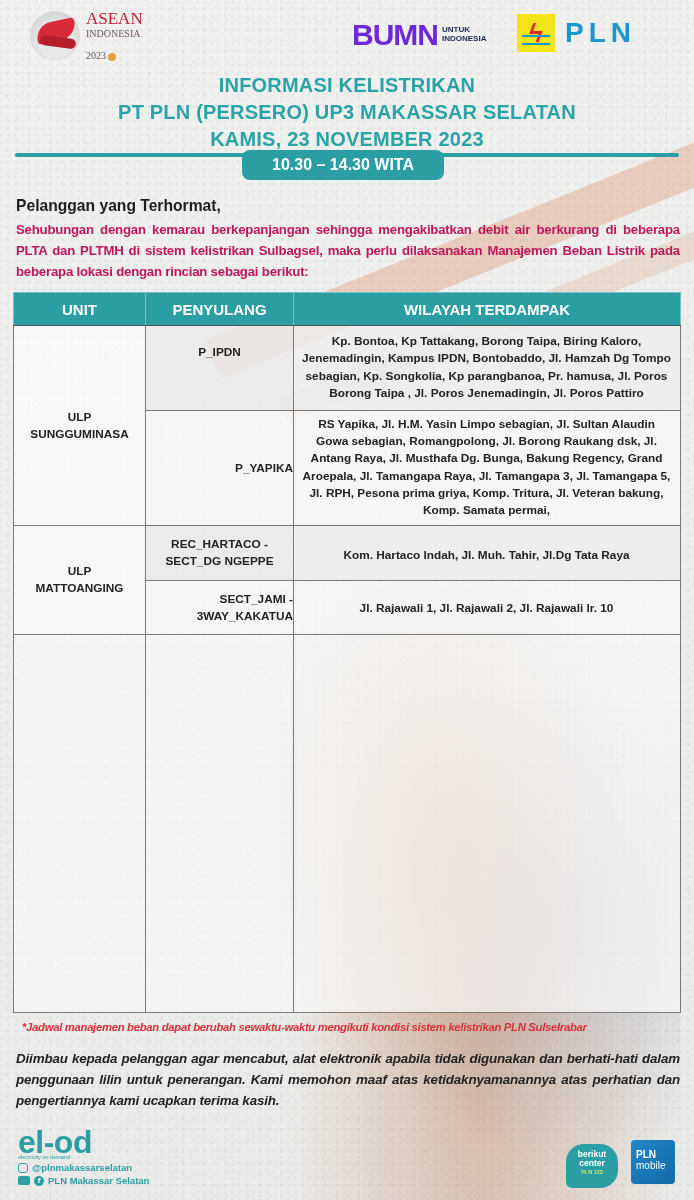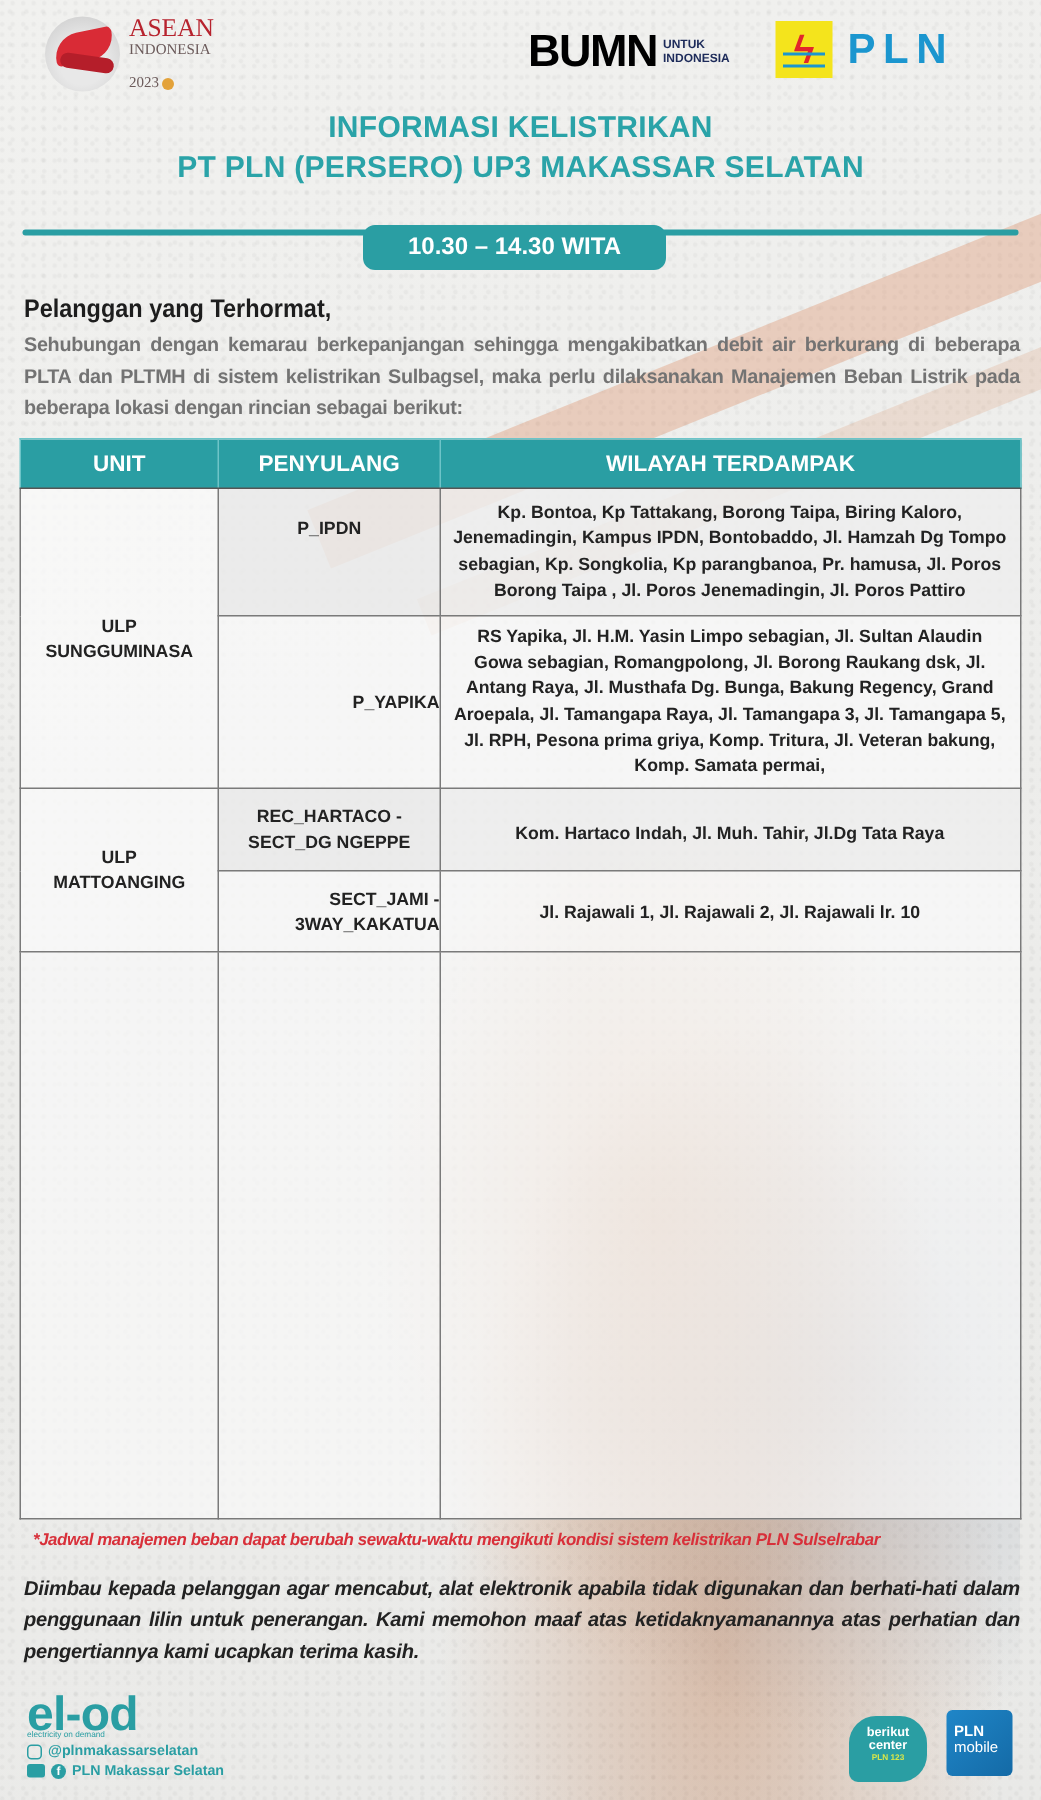--- a/index.html
+++ b/index.html
@@ -47,21 +47,21 @@
     content: ""; position: absolute; left: 10px; top: 26px; width: 36px; height: 10px;
     background: #b51e2a; border-radius: 10px; transform: rotate(8deg);
   }
   .asean-text { margin-left: 6px; font-family: "Liberation Serif", serif; line-height: 1; }
   .asean-text .t1 { color: #b7232e; font-size: 17px; display: block; }
   .asean-text .t2 { color: #6b5a5a; font-size: 10px; display: block; margin-top: 2px; }
   .asean-text .t3 { color: #6b5a5a; font-size: 10px; display: block; margin-top: 12px; }
   .asean-text .dot { display: inline-block; width: 8px; height: 8px; border-radius: 50%; background: #e3a23a; vertical-align: middle; margin-left: 2px; }
 
   .bumn { position: absolute; left: 352px; top: 20px; display: flex; align-items: center; }
-  .bumn-word { font-size: 30px; font-weight: bold; color: #000000; letter-spacing: -1px; line-height: 1; }
+  .bumn-word { font-size: 30px; font-weight: bold; color: #6d28d9; letter-spacing: -1px; line-height: 1; }
   .bumn-sub { margin-left: 4px; font-size: 8px; color: #1d2b5a; line-height: 1.1; font-weight: bold; }
   .pln { position: absolute; left: 517px; top: 14px; display: flex; align-items: center; }
   .pln-box {
     width: 38px; height: 38px; background: #f4e41c; position: relative;
     display: flex; align-items: center; justify-content: center;
   }
   .pln-bolt { color: #e2262b; font-size: 26px; font-weight: bold; line-height: 1; }
   .pln-waves { position: absolute; left: 5px; bottom: 7px; width: 28px; height: 10px;
     border-top: 2px solid #1b96cf; border-bottom: 2px solid #1b96cf; }
   .pln-word { margin-left: 10px; font-size: 28px; font-weight: bold; color: #1b96cf; letter-spacing: 5px; }
@@ -72,21 +72,21 @@
   .divider { position: absolute; left: 15px; top: 153px; width: 664px; height: 4px; background: #2a9ea3; border-radius: 2px; }
   .time-pill {
     position: absolute; left: 242px; top: 150px; width: 202px; height: 30px;
     background: #2a9ea3; border-radius: 8px; color: #fff; font-weight: bold;
     font-size: 16px; display: flex; align-items: center; justify-content: center;
   }
 
   .greeting { position: absolute; left: 16px; top: 196px; font-size: 17px; font-weight: bold; color: #1d1d1d; transform: scaleX(0.92); transform-origin: left; }
   .intro {
     position: absolute; left: 16px; top: 219px; width: 664px;
-    font-size: 13.2px; line-height: 21px; color: #737373; text-align: justify; font-weight: bold;
+    font-size: 13.2px; line-height: 21px; color: #be185d; text-align: justify; font-weight: bold;
     letter-spacing: -0.2px;
   }
 
   .table-wrap { position: absolute; left: 13px; top: 292px; width: 667px; }
   table.info { border-collapse: collapse; width: 667px; table-layout: fixed; }
   table.info th {
     background: #2a9ea3; color: #fff; font-weight: bold; font-size: 15px; height: 33px;
     border: 1px solid #6ec4c8; border-bottom: 1px solid #555;
   }
   table.info td {
@@ -164,20 +164,21 @@
       <span class="pln-bolt">ϟ</span>
       <span class="pln-waves"></span>
     </div>
     <span class="pln-word">PLN</span>
   </div>
 </div>
 
 <div class="title-block">
   <div class="title-line">INFORMASI KELISTRIKAN</div>
   <div class="title-line">PT PLN (PERSERO) UP3 MAKASSAR SELATAN</div>
+  <div class="title-line">KAMIS, 23 NOVEMBER 2023</div>
 </div>
 
 <div class="divider"></div>
 <div class="time-pill">10.30 – 14.30 WITA</div>
 
 <div class="greeting">Pelanggan yang Terhormat,</div>
 <div class="intro">Sehubungan dengan kemarau berkepanjangan sehingga mengakibatkan debit air berkurang di beberapa PLTA dan PLTMH  di sistem kelistrikan Sulbagsel, maka perlu dilaksanakan Manajemen Beban Listrik pada beberapa lokasi dengan rincian sebagai berikut:</div>
 
 <div class="table-wrap">
   <table class="info">

